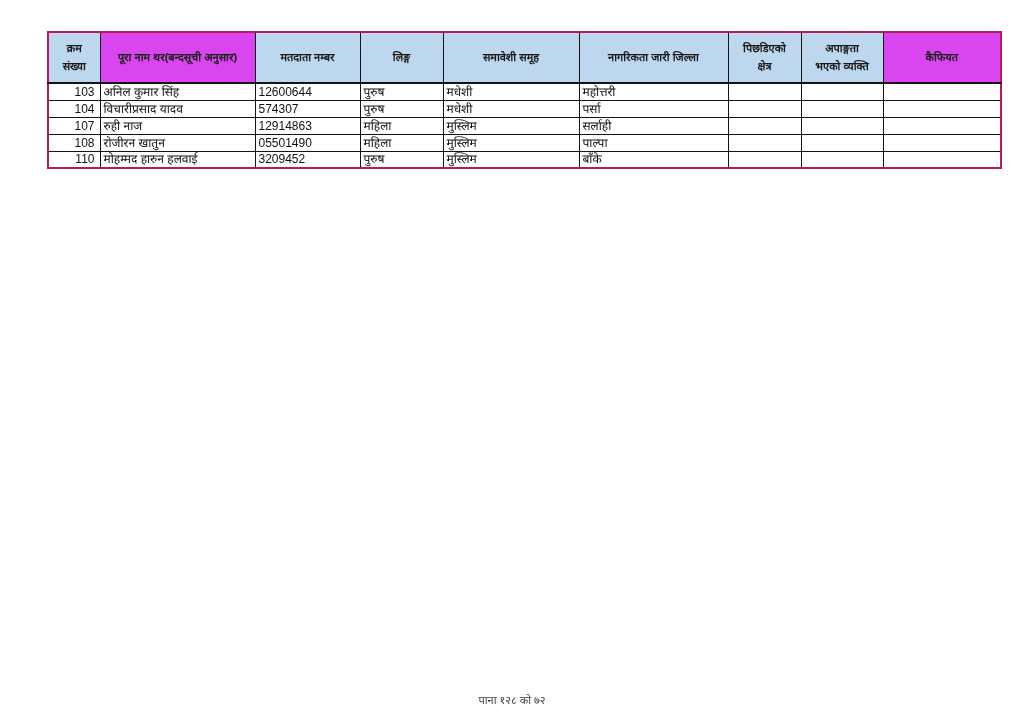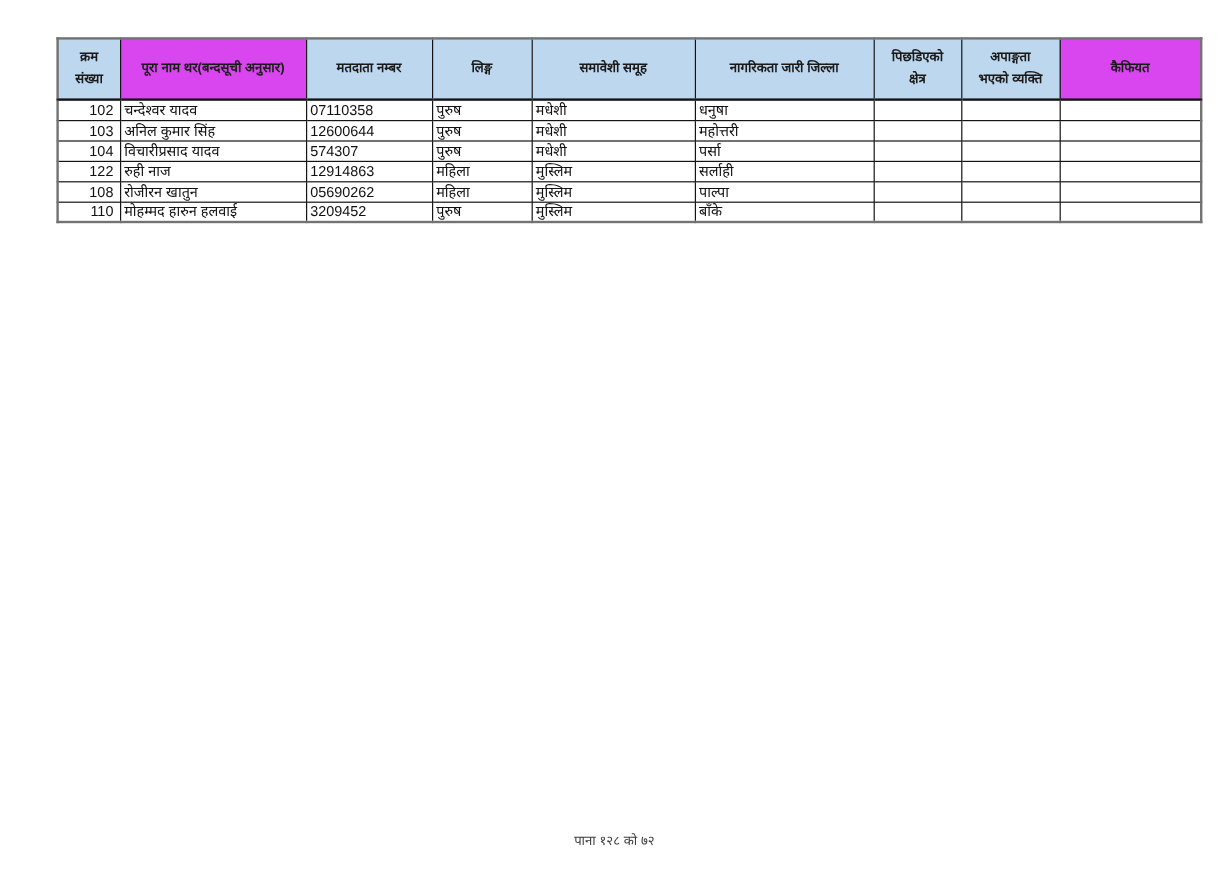--- a/index.html
+++ b/index.html
@@ -15,21 +15,21 @@
     inset: 0;
     background: #ffffff;
   }
   table.voter-table {
     position: absolute;
     left: 47px;
     top: 31px;
     width: 953px;
     border-collapse: collapse;
     table-layout: fixed;
-    border: 2px solid #737373;
+    border: 2px solid #be185d;
   }
   table.voter-table thead th {
     border: 1px solid #141414;
     border-bottom: 2px solid #141414;
     height: 51px;
     font-size: 11px;
     font-weight: bold;
     color: #1a1a1a;
     text-align: center;
     vertical-align: middle;
@@ -90,31 +90,20 @@
           <th style="background: rgb(189, 215, 238);">नागरिकता जारी जिल्ला</th>
           <th style="background: rgb(189, 215, 238);">पिछडिएको
 क्षेत्र</th>
           <th style="background: rgb(189, 215, 238);">अपाङ्गता
 भएको व्यक्ति</th>
           <th style="background: #d946ef;">कैफियत</th>
         </tr>
     </thead>
     <tbody>
         <tr>
-          <td>102</td>
-          <td>चन्देश्वर यादव</td>
-          <td>07110358</td>
-          <td>पुरुष</td>
-          <td>मधेशी</td>
-          <td>धनुषा</td>
-          <td></td>
-          <td></td>
-          <td></td>
-        </tr>
-        <tr>
           <td>103</td>
           <td>अनिल कुमार सिंह</td>
           <td>12600644</td>
           <td>पुरुष</td>
           <td>मधेशी</td>
           <td>महोत्तरी</td>
           <td></td>
           <td></td>
           <td></td>
         </tr>
@@ -123,34 +112,34 @@
           <td>विचारीप्रसाद यादव</td>
           <td>574307</td>
           <td>पुरुष</td>
           <td>मधेशी</td>
           <td>पर्सा</td>
           <td></td>
           <td></td>
           <td></td>
         </tr>
         <tr>
-          <td>122</td>
+          <td>107</td>
           <td>रुही नाज</td>
           <td>12914863</td>
           <td>महिला</td>
           <td>मुस्लिम</td>
           <td>सर्लाही</td>
           <td></td>
           <td></td>
           <td></td>
         </tr>
         <tr>
           <td>108</td>
           <td>रोजीरन खातुन</td>
-          <td>05690262</td>
+          <td>05501490</td>
           <td>महिला</td>
           <td>मुस्लिम</td>
           <td>पाल्पा</td>
           <td></td>
           <td></td>
           <td></td>
         </tr>
         <tr>
           <td>110</td>
           <td>मोहम्मद हारुन हलवाई</td>

